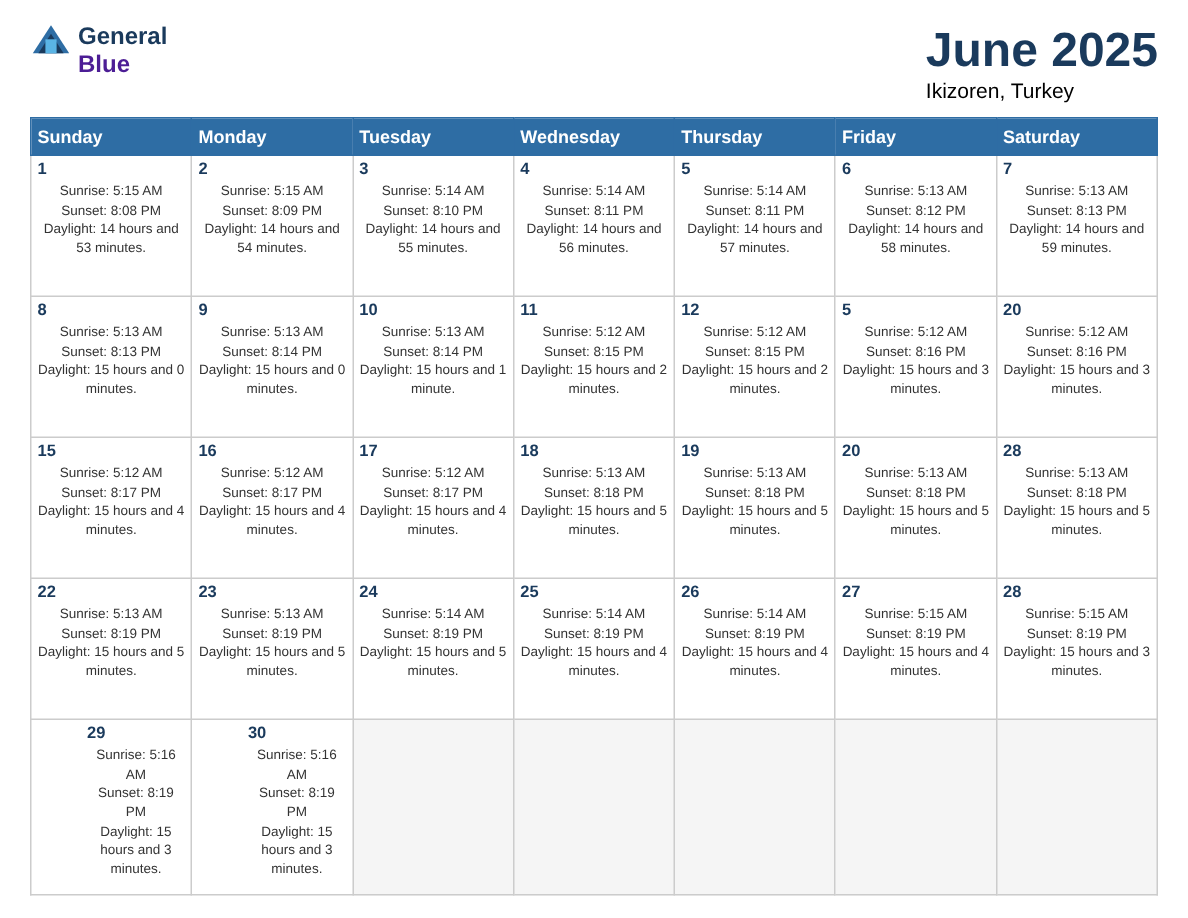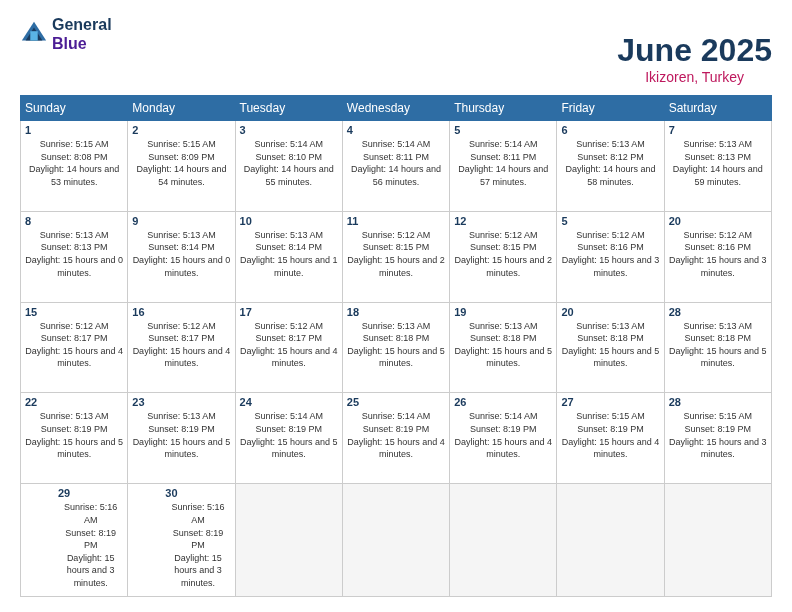--- a/index.html
+++ b/index.html
@@ -18,51 +18,49 @@
       flex-direction: column;
     }
     .header {
       display: flex;
       justify-content: space-between;
       align-items: flex-start;
       margin-bottom: 10px;
     }
     .logo {
       display: flex;
-      align-items: center;
       gap: 4px;
     }
     .logo-icon {
       width: 28px;
       height: 28px;
     }
     .title-block {
-      text-align: center;
-      margin-top: 17px;
+      text-align: left;
     }
     .month-title {
       font-size: 32px;
       font-weight: bold;
       color: #1a3a5c;
     }
     .subtitle {
       font-size: 14px;
-      color: #be185d;
+      color: #000000;
     }
     .calendar-table {
       width: 100%;
       border-collapse: collapse;
       flex: 1;
       table-layout: fixed;
     }
     .calendar-table th {
       background: #2e6da4;
       color: #fff;
       font-size: 12px;
-      font-weight: normal;
+      font-weight: bold;
       padding: 5px 4px;
       text-align: left;
       border: 1px solid #2e6da4;
     }
     .calendar-table td {
       border: 1px solid #ccc;
       vertical-align: top;
       padding: 3px 4px;
       font-size: 9.5px;
       color: #333;

